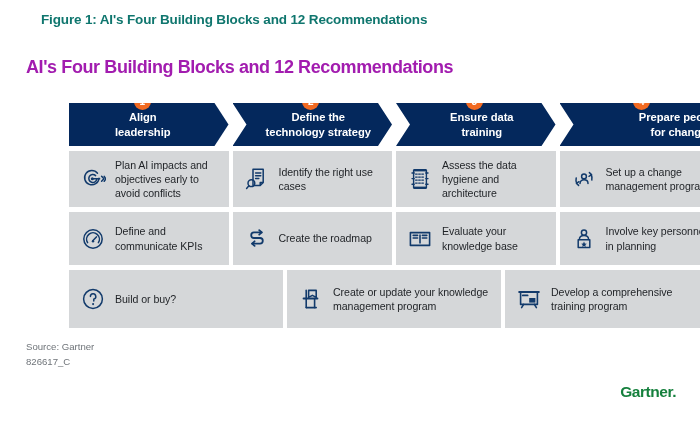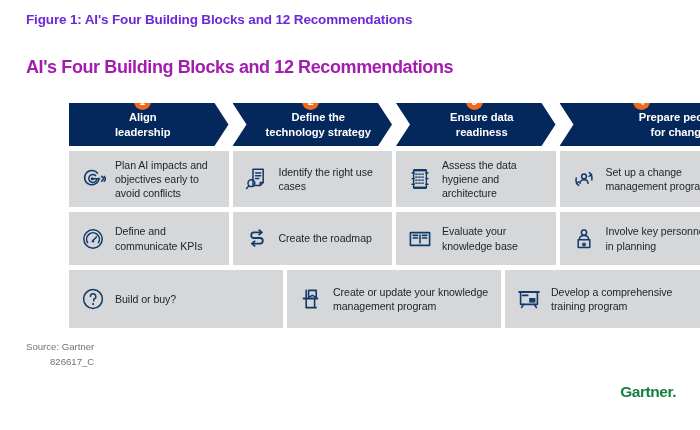--- a/index.html
+++ b/index.html
@@ -12,25 +12,25 @@
     background: #ffffff;
     font-family: "Liberation Sans", sans-serif;
     color: #222222;
     overflow: hidden;
     position: relative;
   }
 
   
   .figure-caption {
     position: absolute;
-    left: 26px;
+    left: 41px;
     top: 12px;
     font-size: 13.5px;
     font-weight: bold;
-    color: #6d28d9;
+    color: #0f766e;
     letter-spacing: -0.15px;
     white-space: nowrap;
   }
 
   
   .chart-title {
     position: absolute;
     left: 26px;
     top: 57px;
     font-size: 18px;
@@ -154,21 +154,20 @@
   }
 
   
   .source {
     position: absolute;
     left: 26px;
     top: 340px;
     font-size: 9.6px;
     color: #6f7479;
     line-height: 1.55;
-    text-align: right;
   }
   .source div { white-space: nowrap; }
 
   
   .gartner-logo {
     position: absolute;
     right: 24px;
     bottom: 29px;
     font-size: 15.5px;
     font-weight: bold;
@@ -203,21 +202,21 @@
       <div class="header-label">
         <span>Define the</span><br>
         <span>technology strategy</span>
       </div>
     </div>
 
     <div class="header-cell has-notch">
       <div class="badge" style="left:50%;margin-left:-10px;">3</div>
       <div class="header-label">
         <span>Ensure data</span><br>
-        <span>readiness</span>
+        <span>training</span>
       </div>
     </div>
 
     <div class="header-cell last-notch">
       <div class="badge" style="left:50%;margin-left:-6px;">4</div>
       <div class="header-label">
         <span>Prepare people</span><br>
         <span>for change</span>
       </div>
     </div>

